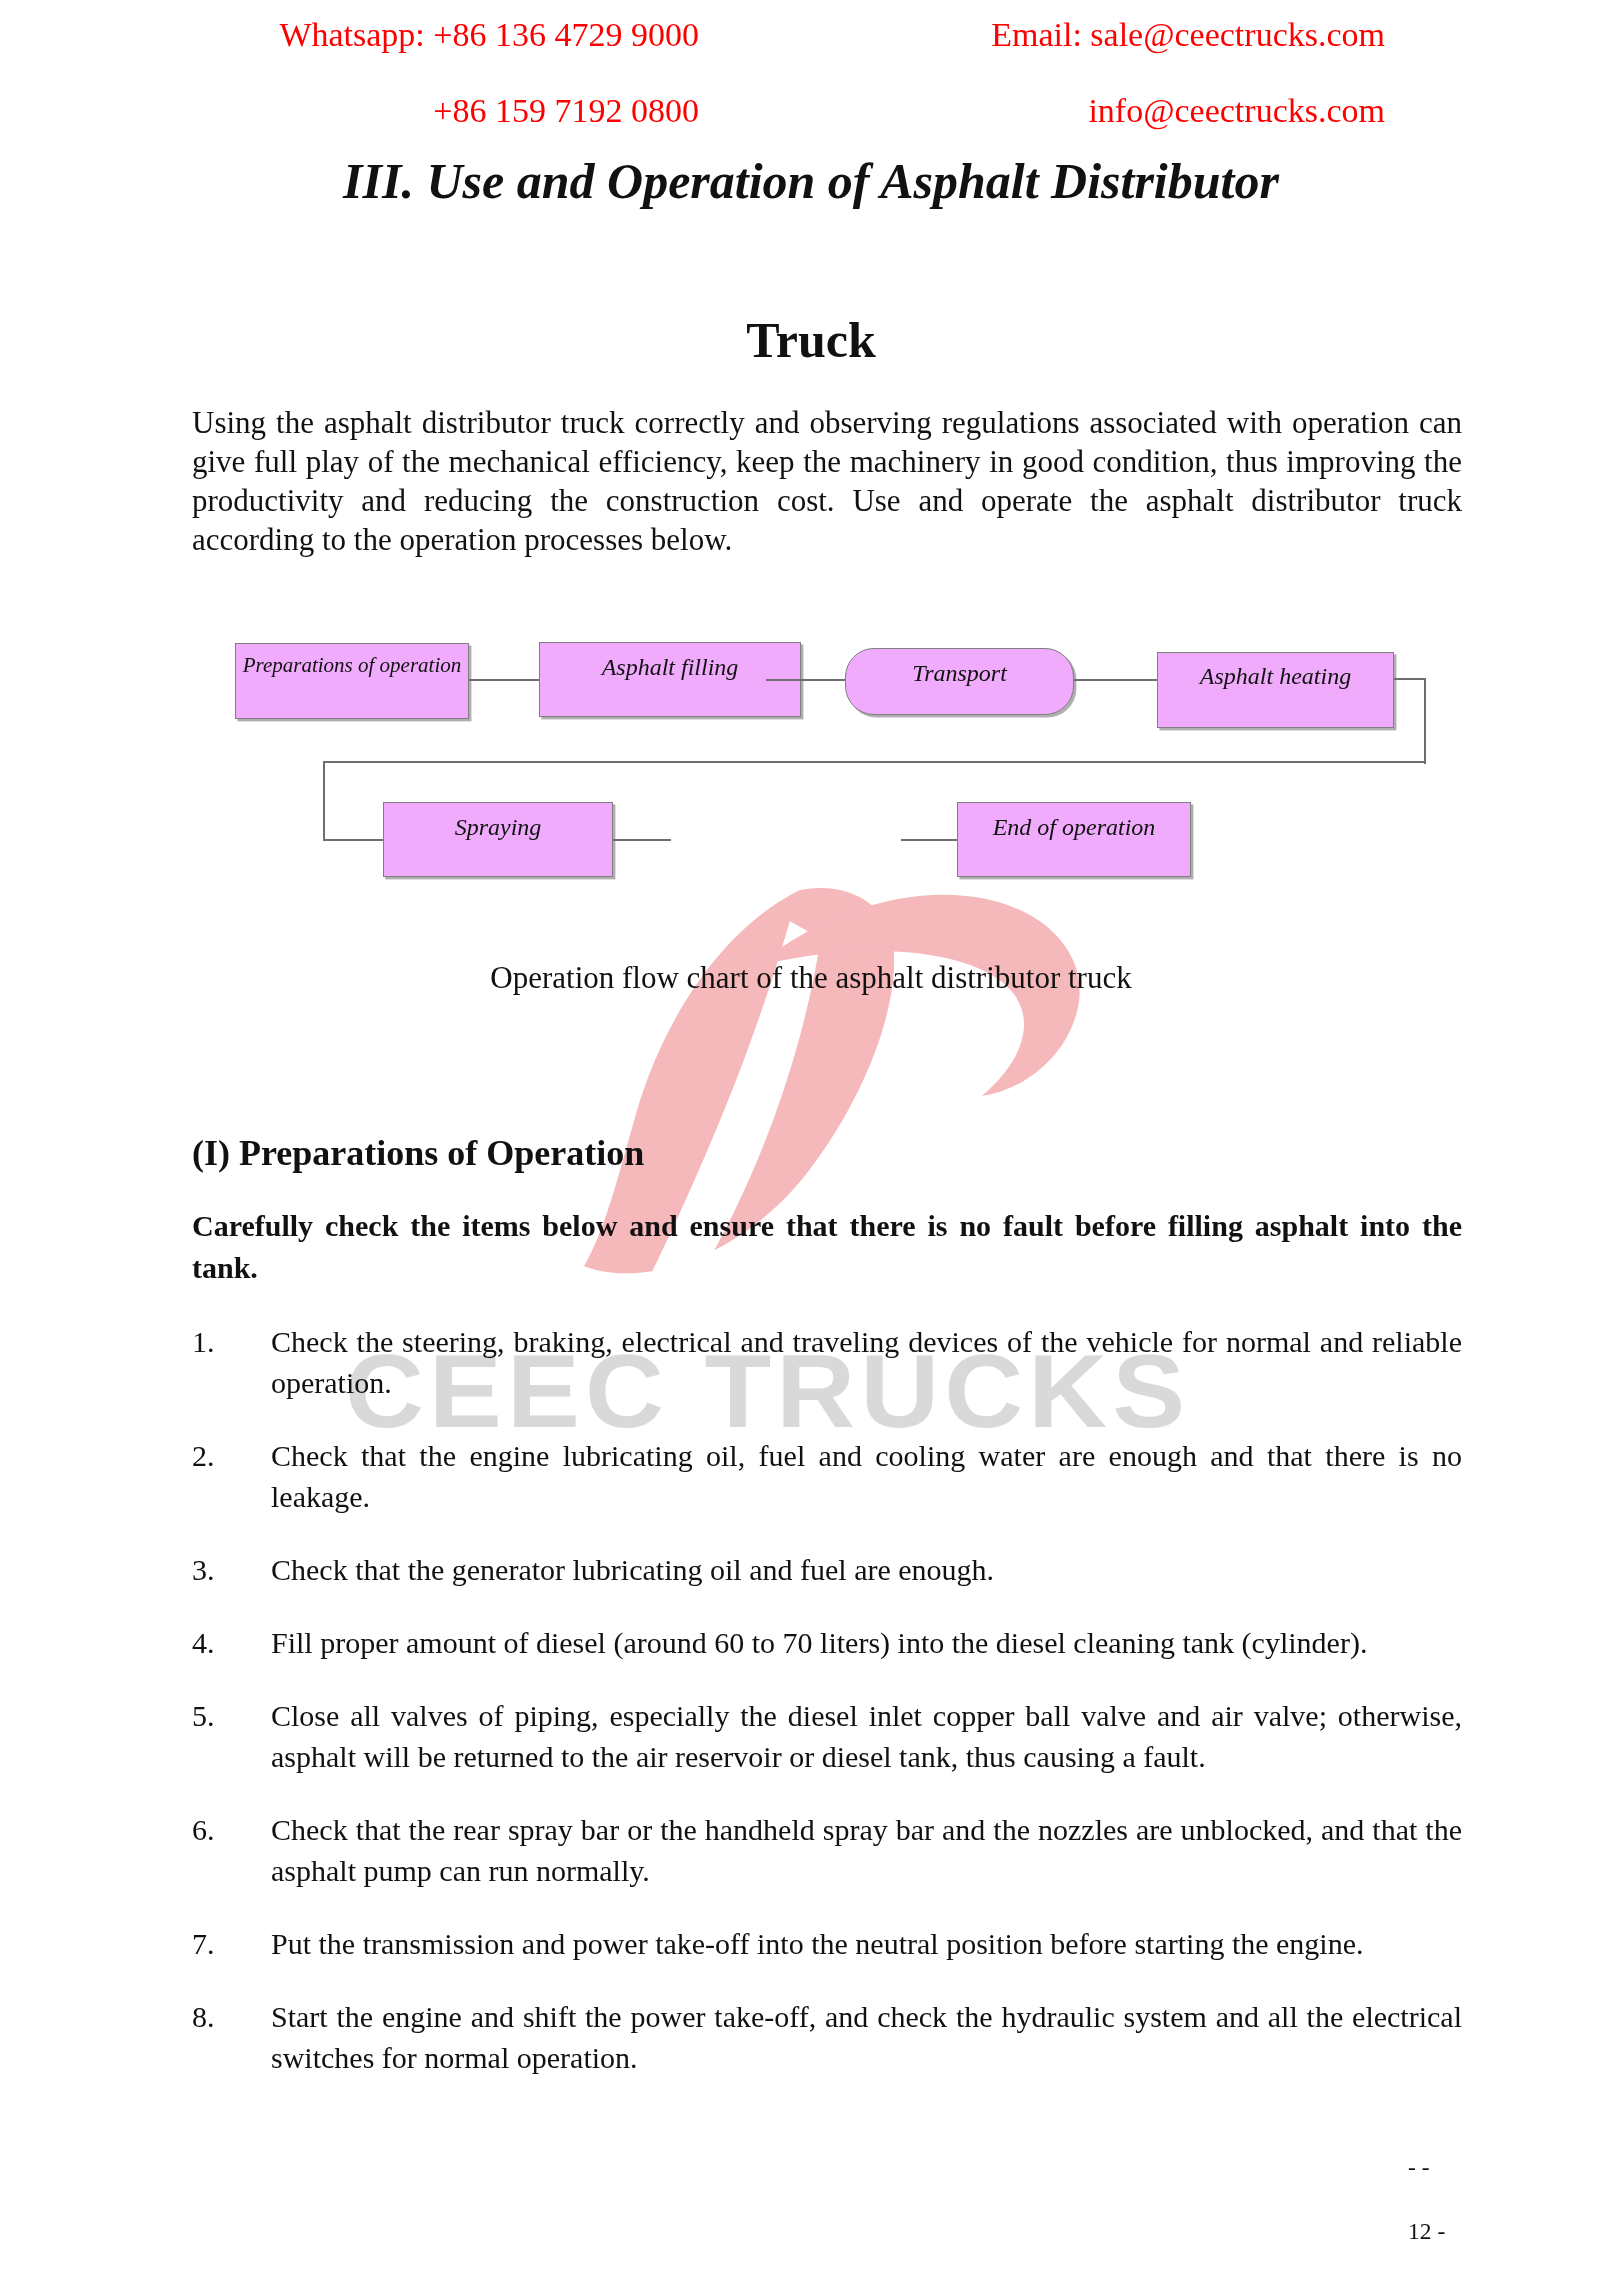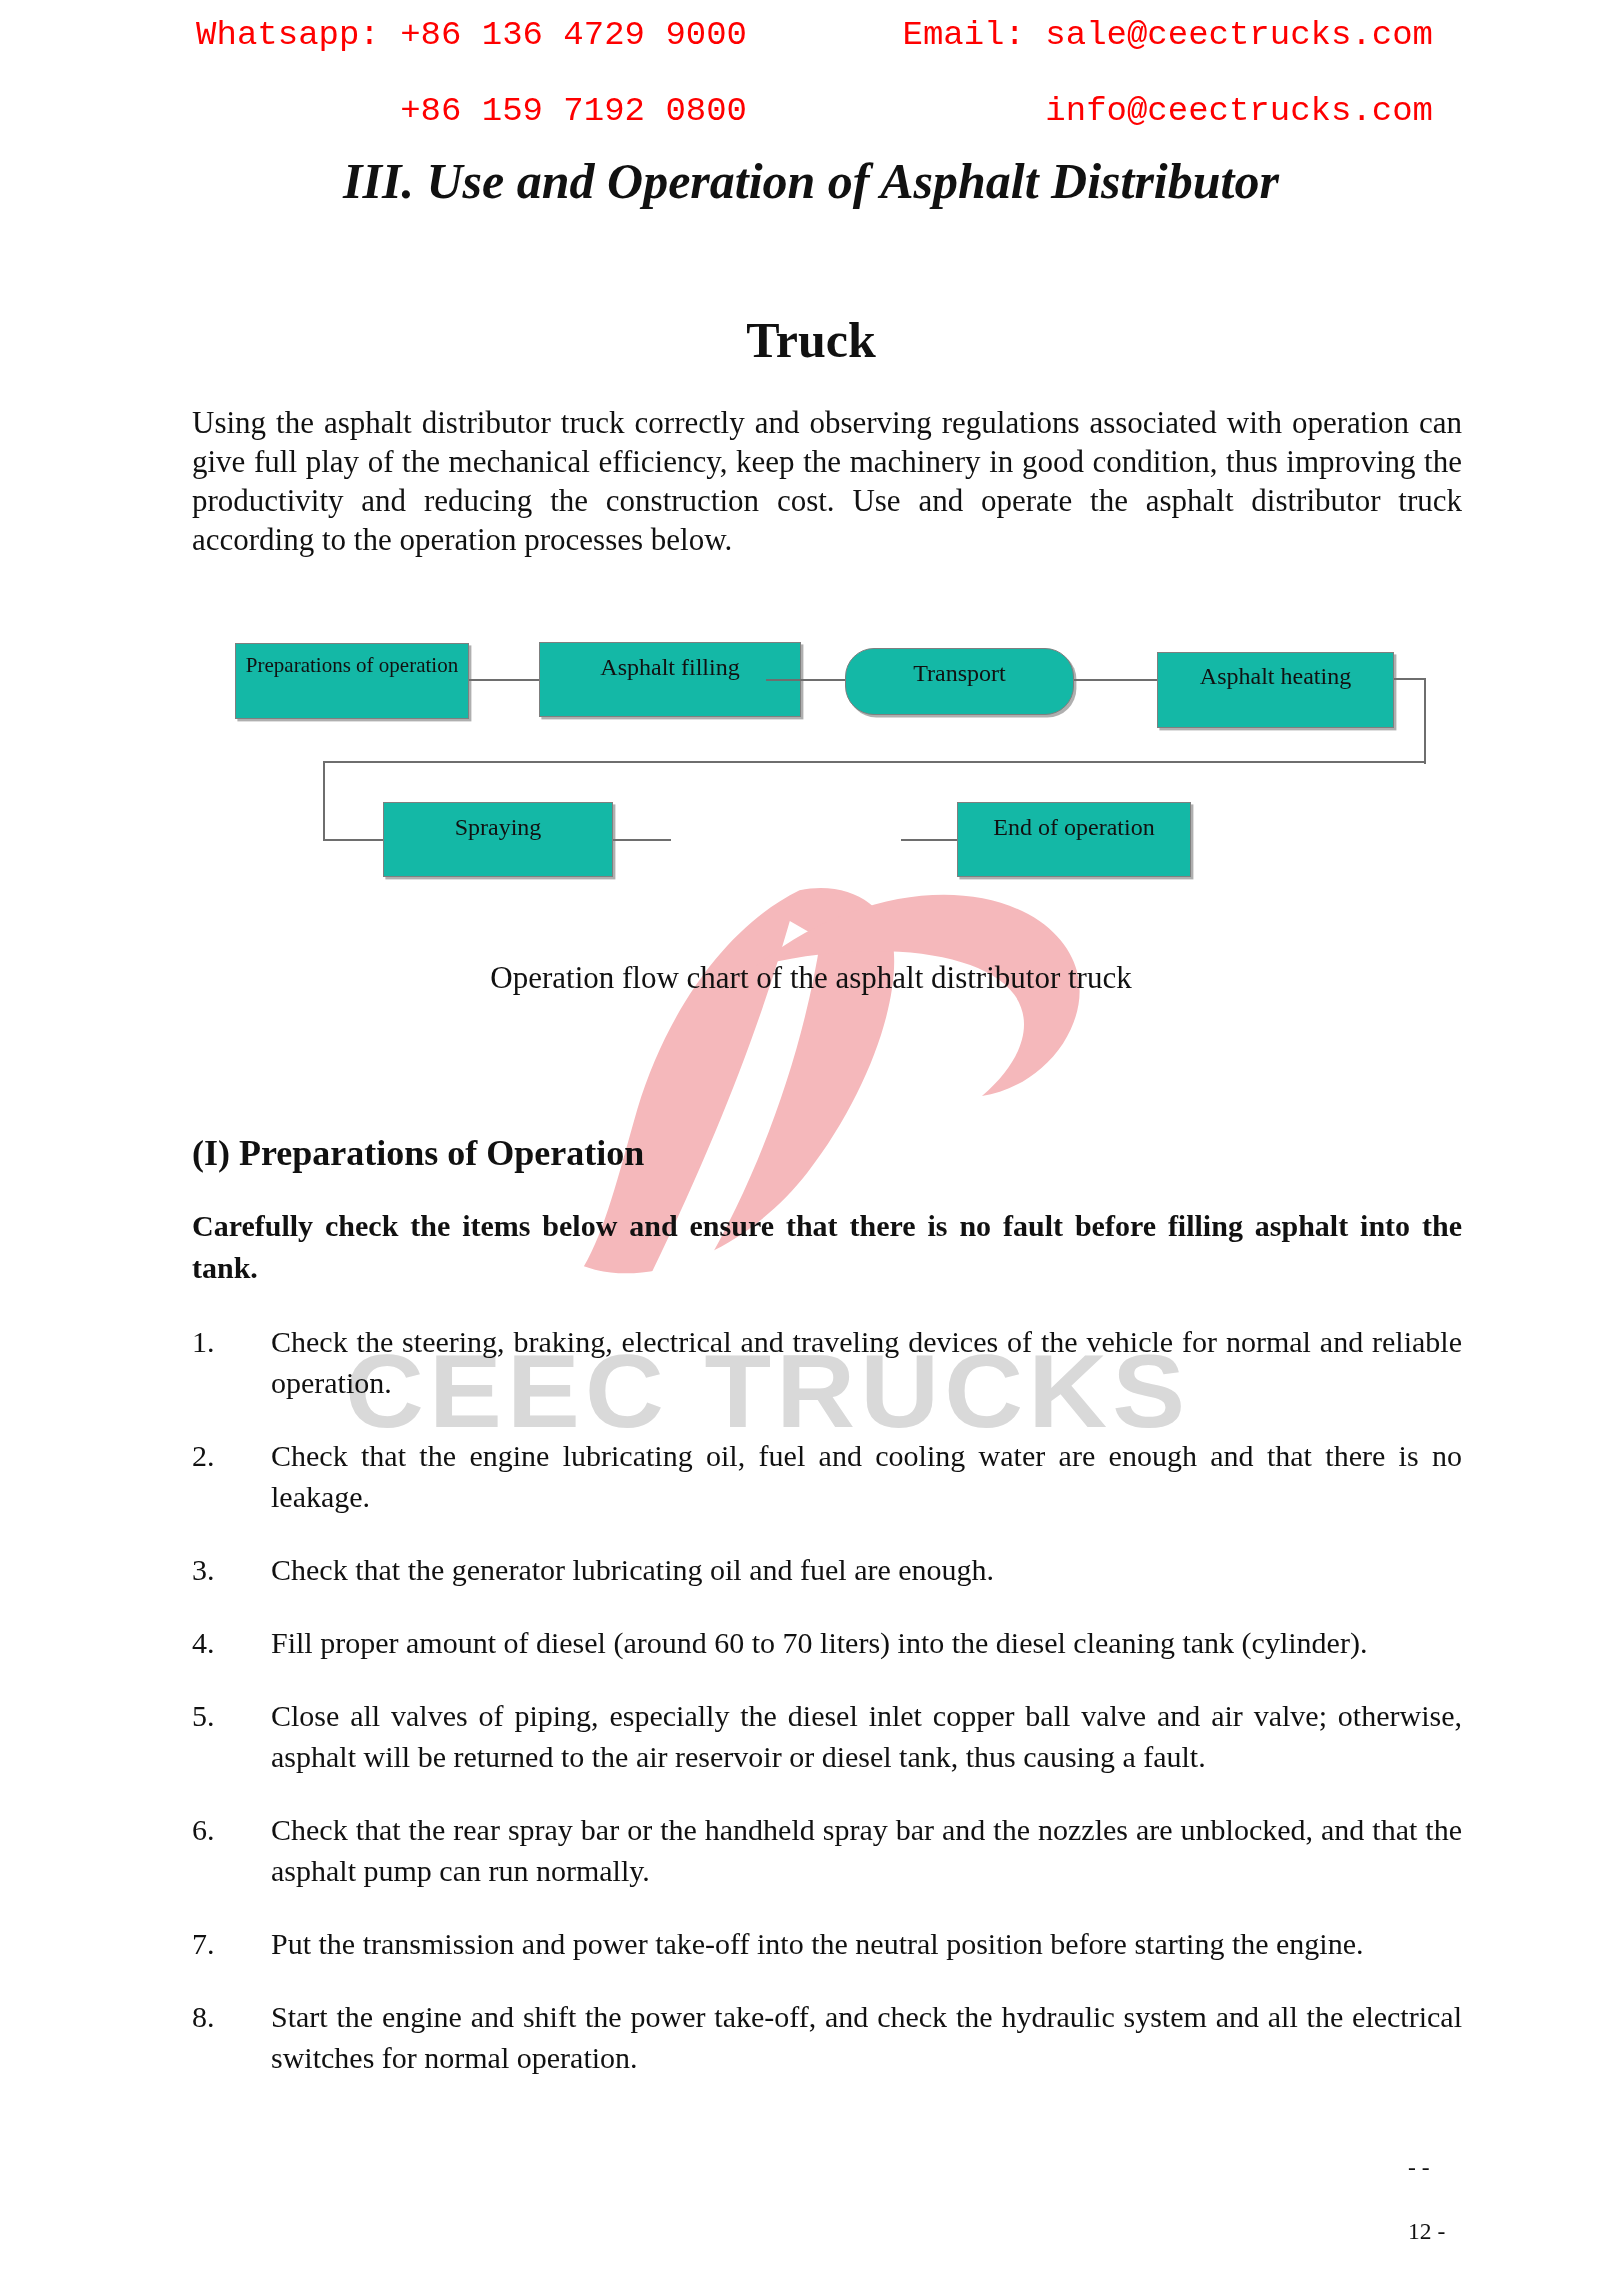--- a/index.html
+++ b/index.html
@@ -2,40 +2,40 @@
 <html style="font-size:13px"><head>
 <meta charset="utf-8">
 <style>
   html,body{margin:0;padding:0;background:#ffffff;}
   body{width:1622px;height:2295px;position:relative;overflow:hidden;
        font-family:"Liberation Serif",serif;color:#111111;}
   .abs{position:absolute;}
   .layer{position:absolute;z-index:1;}
 
   
-  .hdr{font-family:Liberation Mono, monospace;font-size:34px;line-height:38px;
-       color:#fe0000;text-align:right;white-space:pre-line;padding-left:48px;}
+  .hdr{font-family:Liberation Serif, serif;font-size:34px;line-height:38px;
+       color:#fe0000;text-align:right;white-space:pre-line;}
   .hdr-left{left:0;top:16px;width:699px;}
   .hdr-right{left:848px;top:16px;width:537px;}
 
   
   .title{left:0;width:1622px;text-align:center;font-weight:bold;font-size:50px;}
   .title1{top:152px;font-style:italic;}
   .title2{top:263px;margin-top:48px;}
 
   
   .intro{top:403px;left:192px;width:1270px;font-size:31px;line-height:39px;
          text-align:justify;}
 
   
   .flowchart{left:0;top:633px;width:1622px;height:272px;z-index:1;}
   .fbox{position:absolute;box-sizing:border-box;border:1.6px solid #7f7f7f;
-        box-shadow:2.4px 2.4px 0 rgba(110,110,110,.55);background:#14b8a6;
+        box-shadow:2.4px 2.4px 0 rgba(110,110,110,.55);background:#f0abfc;
         display:flex;justify-content:center;align-items:flex-start;
-        font-size:24px;padding-top:10.5px;text-align:center;}
+        font-size:24px;padding-top:10.5px;text-align:center;font-style:italic;}
   .fbox.small{font-size:21px;padding-top:9px;}
   .cline{position:absolute;background:#6e6e6e;}
 
   
   .caption{top:960px;left:0;width:1622px;text-align:center;font-size:31px;}
 
   
   .heading{top:1132px;left:192px;font-size:36px;font-weight:bold;}
   .bold-intro{top:1205px;left:192px;width:1270px;font-size:30px;font-weight:bold;
               line-height:42px;text-align:justify;}

